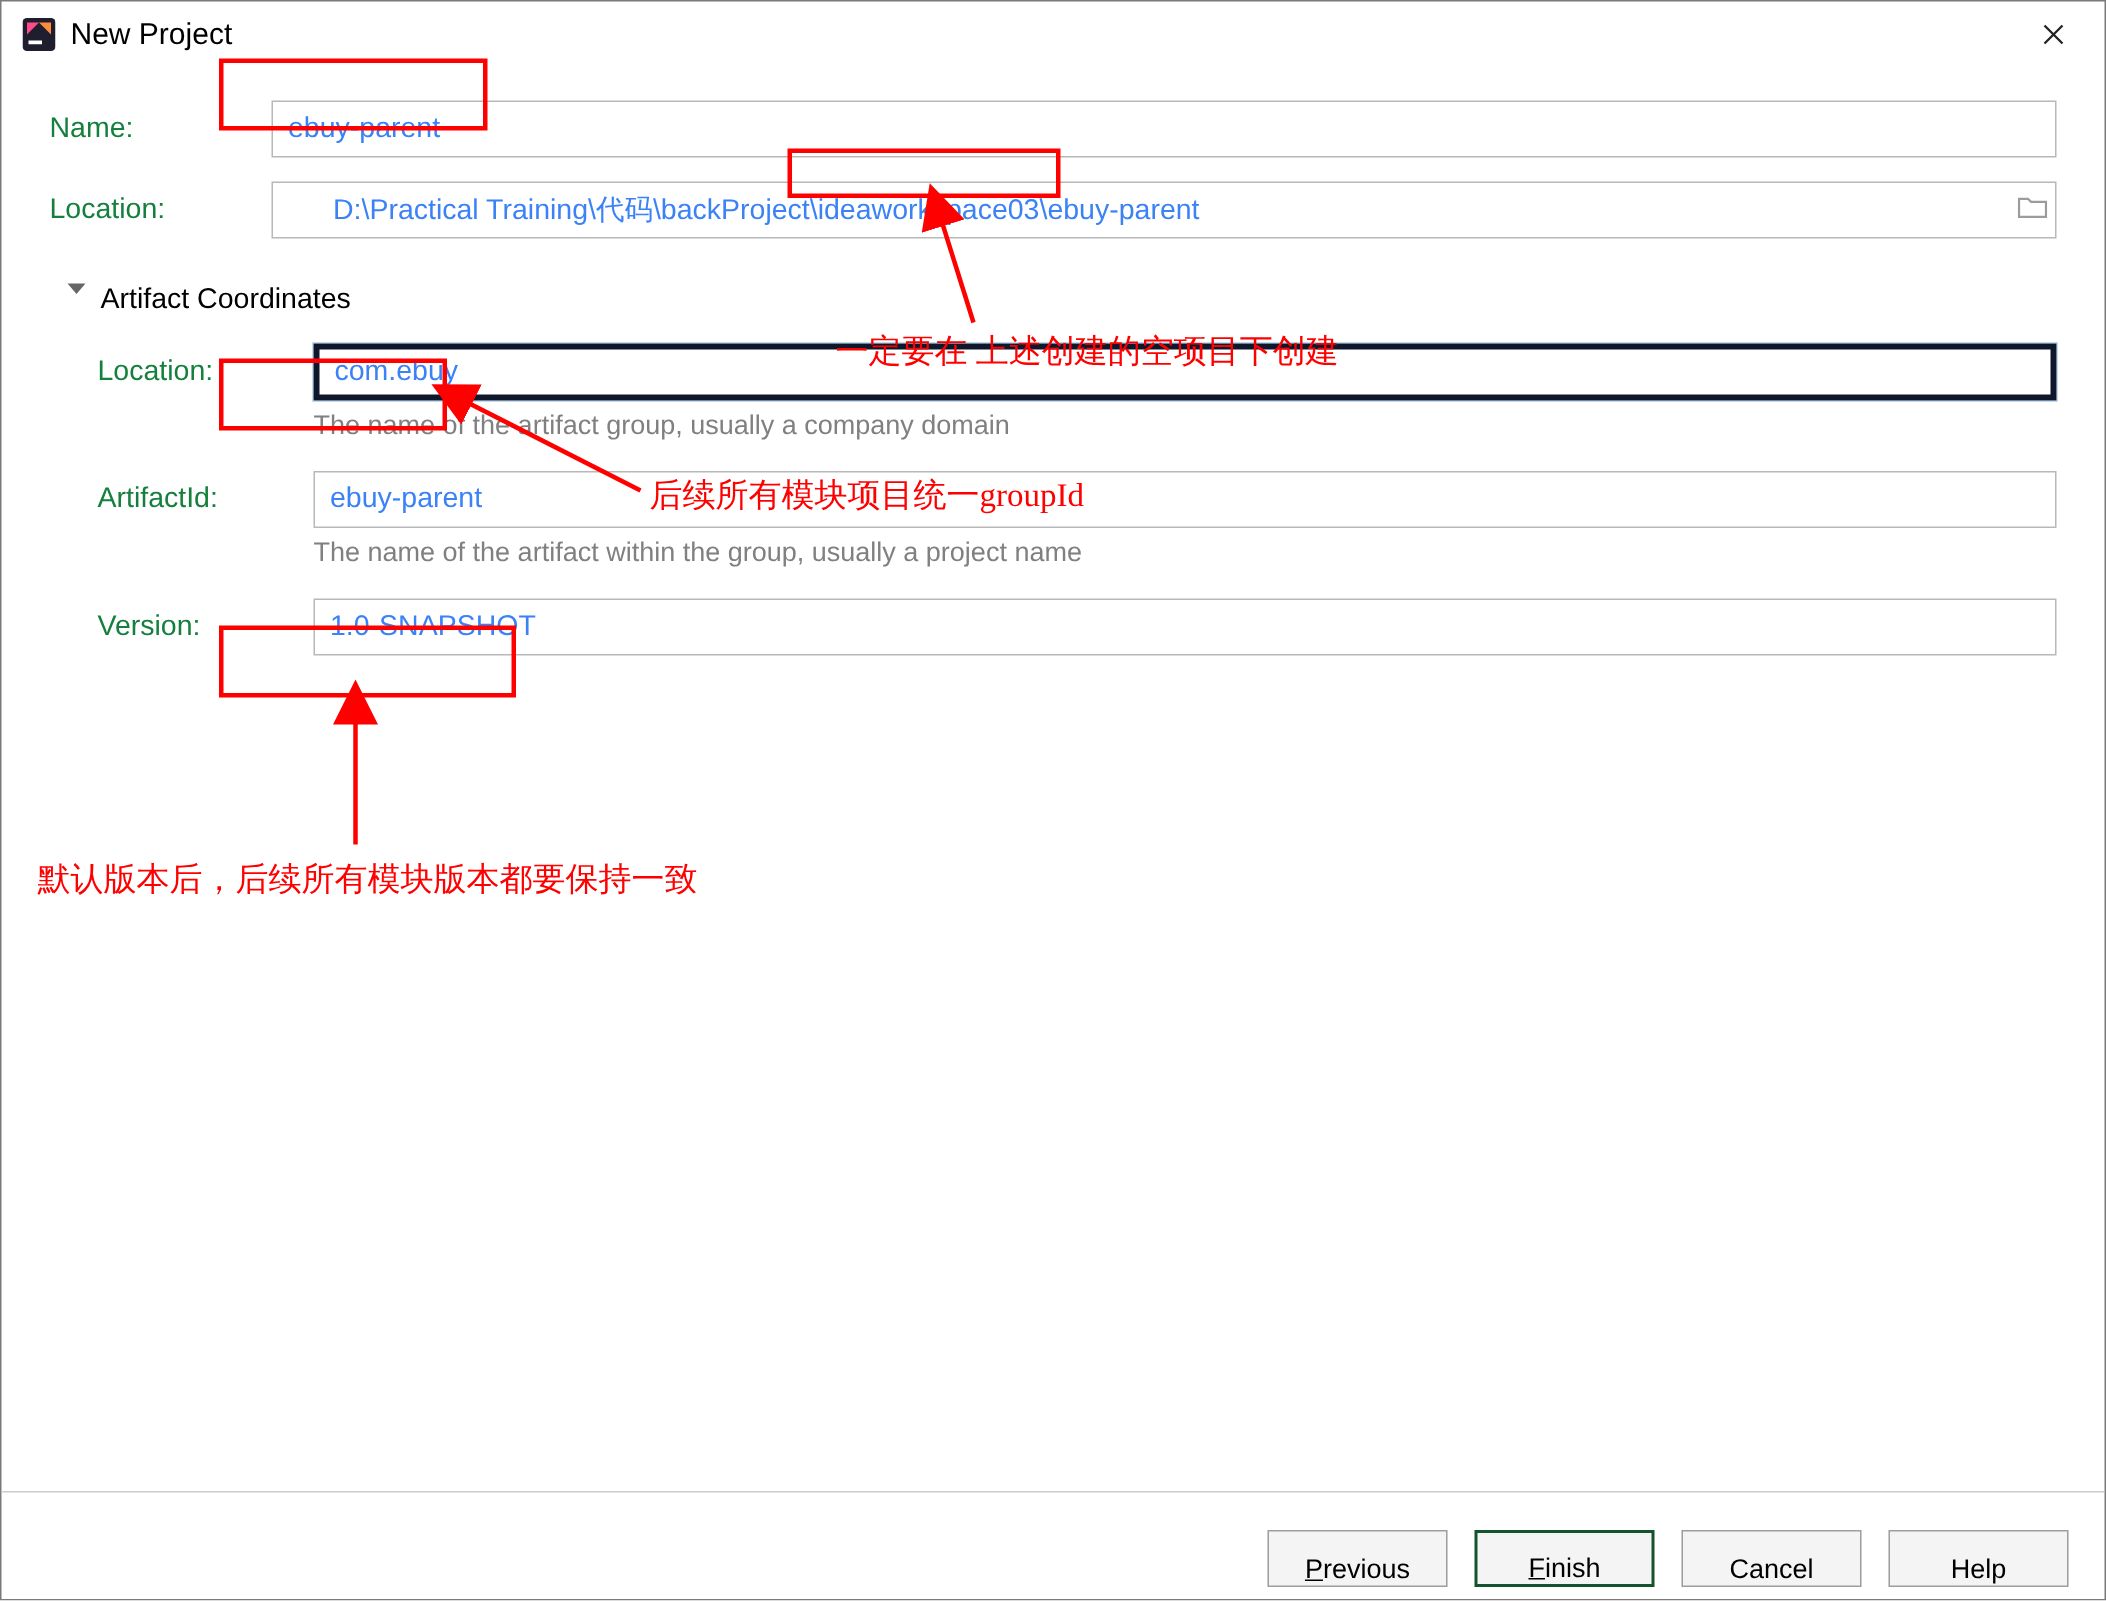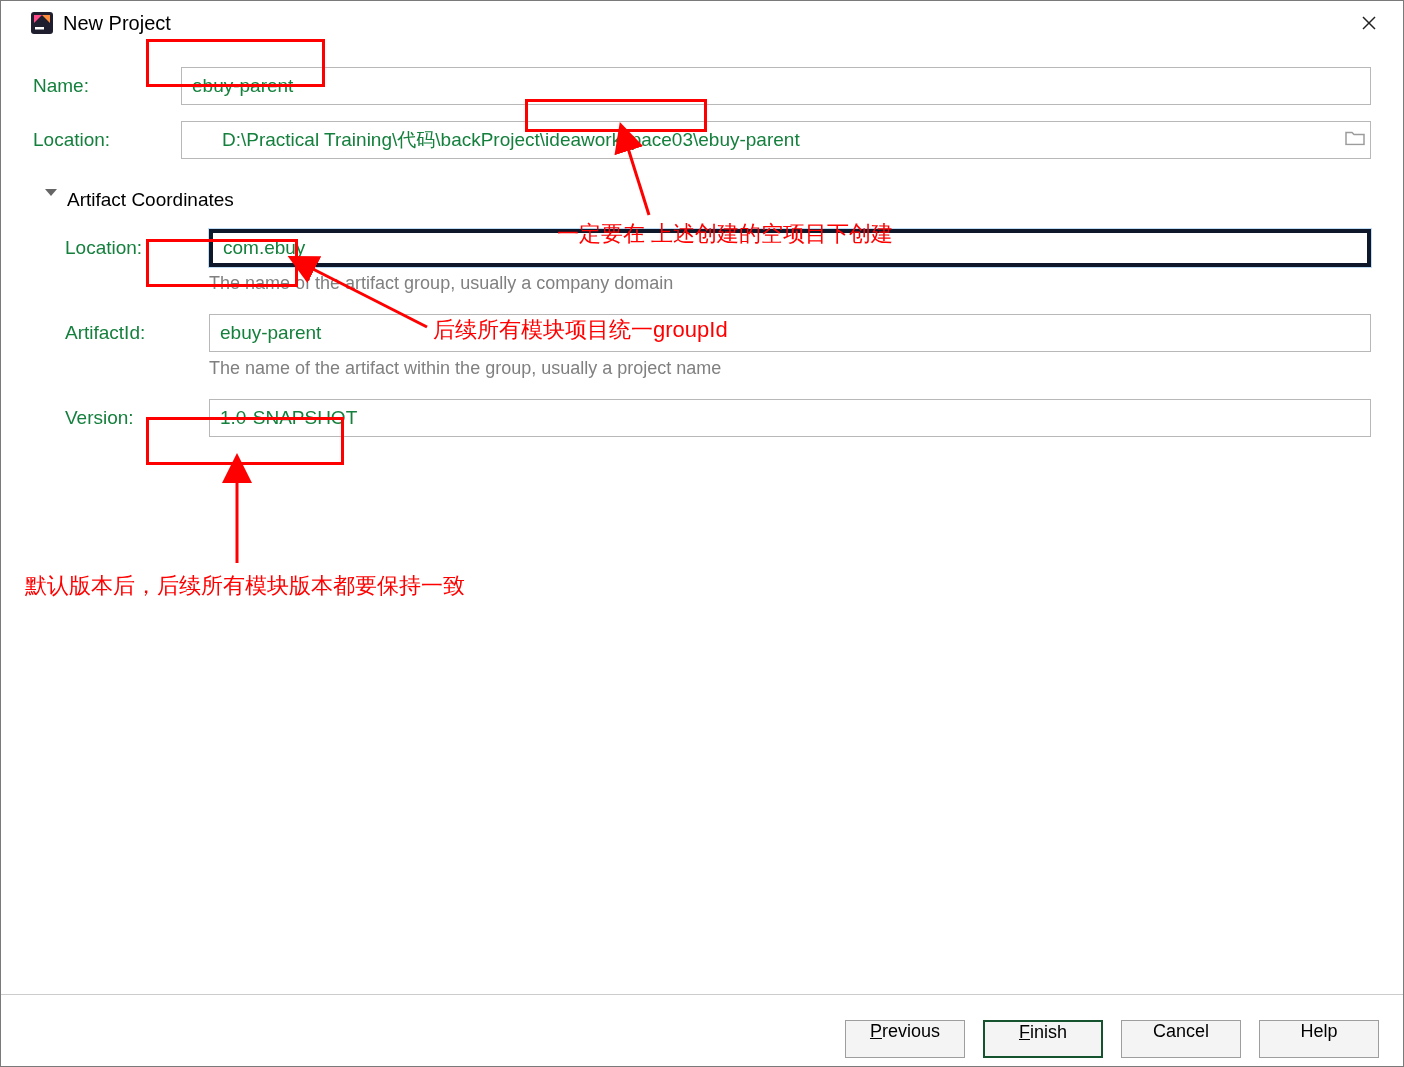--- a/index.html
+++ b/index.html
@@ -25,21 +25,20 @@
     display: flex;
     flex-direction: column;
   }
 
   
   .titlebar {
     display: flex;
     align-items: center;
     height: 44px;
     padding: 0 12px 0 14px;
-    margin-left: 16px;
   }
   .titlebar .app-icon {
     width: 22px;
     height: 22px;
     margin-right: 10px;
     display: inline-flex;
     align-items: center;
     justify-content: center;
   }
   .titlebar .title {
@@ -82,21 +81,21 @@
     align-items: center;
     position: relative;
   }
   .text-input {
     width: 100%;
     height: 38px;
     border: 1px solid #b8b8b8;
     background: #fff;
     padding: 0 10px;
     font-size: 19px;
-    color: #15803d;
+    color: #3b82f6;
     outline: none;
   }
   .text-input.focused {
     border: 4px solid #0f172a;
     box-shadow: 0 0 0 1px rgba(43,144,217,0.3);
   }
   .browse-btn-inside {
     position: absolute;
     right: 6px;
     top: 50%;
@@ -144,21 +143,21 @@
     position: absolute;
     border: 3px solid #ff0000;
     pointer-events: none;
   }
 
   
   .red-text {
     position: absolute;
     color: #ff0000;
     font-size: 22px;
-    font-family: Liberation Sans, sans-serif;
+    font-family: Liberation Serif, serif;
     white-space: nowrap;
   }
 
   
   .arrows {
     position: absolute;
     left: 0; top: 0;
     width: 100%;
     height: 100%;
     pointer-events: none;
@@ -176,21 +175,21 @@
   }
   .btn {
     min-width: 120px;
     height: 38px;
     border: 1px solid #9e9e9e;
     background: #f4f4f4;
     font-size: 18px;
     color: #000;
     cursor: pointer;
     display: inline-flex;
-    align-items: flex-start;
+    align-items: flex-end;
     justify-content: center;
     padding: 0 16px;
     margin-top: 16px;
   }
   .btn.primary {
     border: 2px solid #14532d;
   }
   .btn .u { text-decoration: underline; }
 </style>
 </head>

